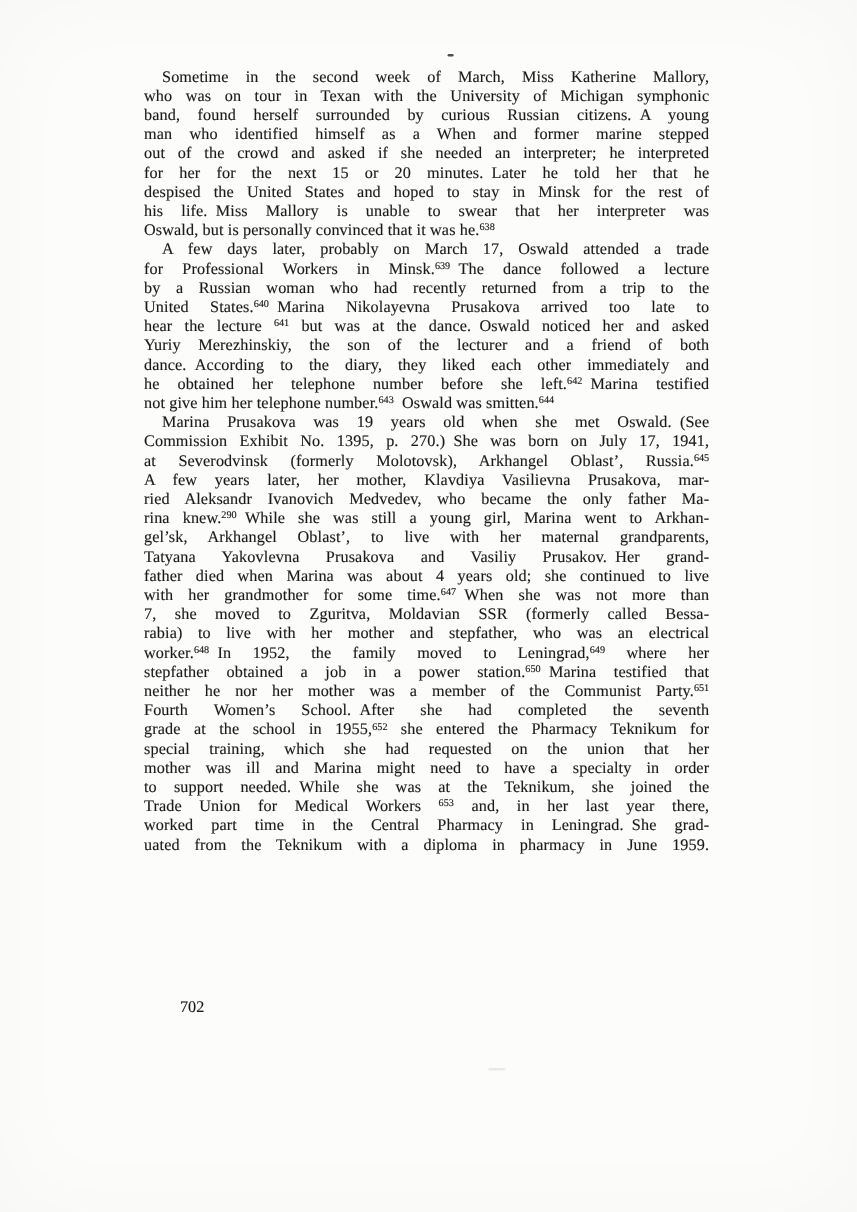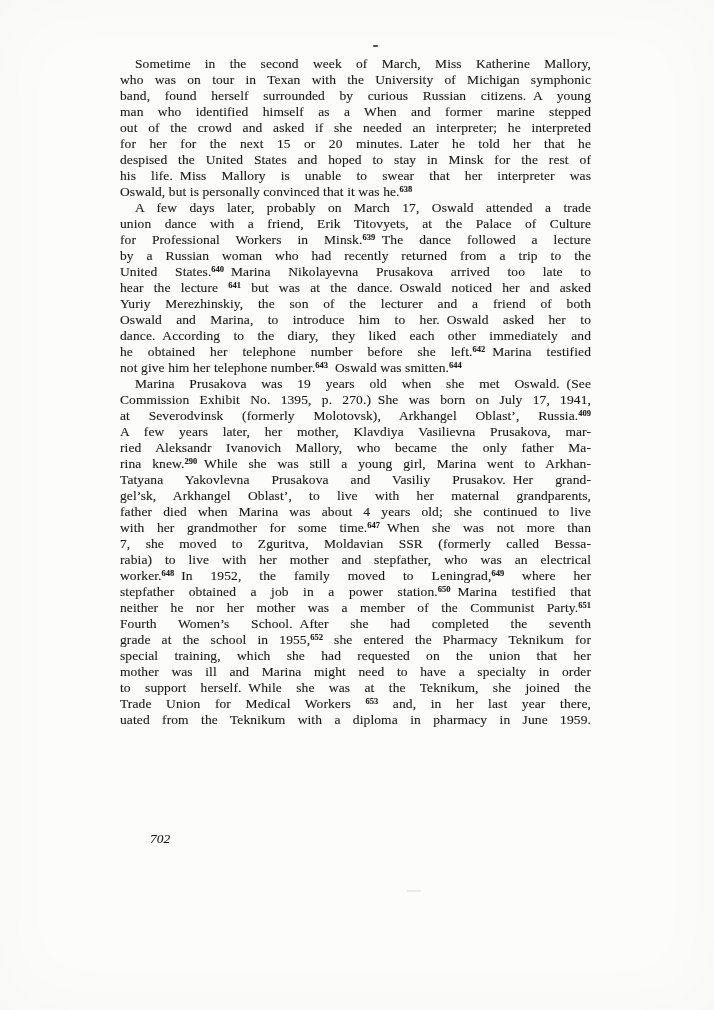--- a/index.html
+++ b/index.html
@@ -45,34 +45,33 @@
   
   .line.fill::after {
     content: "";
     display: inline-block;
     width: 100%;
     height: 0;
   }
   .line.first { text-indent: 15px; }
   sup {
     font-size: 8.5px;
-    font-weight: bold;
+    font-weight: normal;
     line-height: 0;
     vertical-align: baseline;
     position: relative;
     top: -4.5px;
     letter-spacing: 0;
   }
   .page-number {
     position: absolute;
     left: 150px;
     top: 831px;
     font-size: 13.5px;
     line-height: 16px;
-    font-style: italic;
     -webkit-text-stroke: 0.2px rgba(20,20,20,0.55);
   }
   .artifact-dash {
     position: absolute;
     left: 373px;
     top: 45px;
     width: 5px;
     height: 2px;
     background: #4f4f4f;
     border-radius: 1px;
@@ -99,53 +98,52 @@
         <div class="line fill">band, found herself surrounded by curious Russian citizens. A young</div>
         <div class="line fill">man who identified himself as a When and former marine stepped</div>
         <div class="line fill">out of the crowd and asked if she needed an interpreter; he interpreted</div>
         <div class="line fill">for her for the next 15 or 20 minutes. Later he told her that he</div>
         <div class="line fill">despised the United States and hoped to stay in Minsk for the rest of</div>
         <div class="line fill">his life. Miss Mallory is unable to swear that her interpreter was</div>
         <div class="line">Oswald, but is personally convinced that it was he.<sup>638</sup></div>
       </div>
       <div class="para">
         <div class="line first fill">A few days later, probably on March 17, Oswald attended a trade</div>
-        <div class="line fill">union dance with a friend, Erik Titovyets, at the Palace of Culture</div>
         <div class="line fill">for Professional Workers in Minsk.<sup>639</sup> The dance followed a lecture</div>
         <div class="line fill">by a Russian woman who had recently returned from a trip to the</div>
         <div class="line fill">United States.<sup>640</sup> Marina Nikolayevna Prusakova arrived too late to</div>
         <div class="line fill">hear the lecture <sup>641</sup> but was at the dance. Oswald noticed her and asked</div>
         <div class="line fill">Yuriy Merezhinskiy, the son of the lecturer and a friend of both</div>
-        <div class="line fill">Oswald and Marina, to introduce him to her. Oswald asked her to</div>
         <div class="line fill">dance. According to the diary, they liked each other immediately and</div>
         <div class="line fill">he obtained her telephone number before she left.<sup>642</sup> Marina testified</div>
         <div class="line">not give him her telephone number.<sup>643</sup> Oswald was smitten.<sup>644</sup></div>
       </div>
       <div class="para">
         <div class="line first fill">Marina Prusakova was 19 years old when she met Oswald. (See</div>
         <div class="line fill">Commission Exhibit No. 1395, p. 270.) She was born on July 17, 1941,</div>
-        <div class="line fill">at Severodvinsk (formerly Molotovsk), Arkhangel Oblast’, Russia.<sup>409</sup></div>
+        <div class="line fill">at Severodvinsk (formerly Molotovsk), Arkhangel Oblast’, Russia.<sup>645</sup></div>
         <div class="line fill">A few years later, her mother, Klavdiya Vasilievna Prusakova, mar-</div>
-        <div class="line fill">ried Aleksandr Ivanovich Mallory, who became the only father Ma-</div>
+        <div class="line fill">ried Aleksandr Ivanovich Medvedev, who became the only father Ma-</div>
         <div class="line fill">rina knew.<sup>290</sup> While she was still a young girl, Marina went to Arkhan-</div>
+        <div class="line fill">gel’sk, Arkhangel Oblast’, to live with her maternal grandparents,</div>
         <div class="line fill">Tatyana Yakovlevna Prusakova and Vasiliy Prusakov. Her grand-</div>
-        <div class="line fill">gel’sk, Arkhangel Oblast’, to live with her maternal grandparents,</div>
         <div class="line fill">father died when Marina was about 4 years old; she continued to live</div>
         <div class="line fill">with her grandmother for some time.<sup>647</sup> When she was not more than</div>
         <div class="line fill">7, she moved to Zguritva, Moldavian SSR (formerly called Bessa-</div>
         <div class="line fill">rabia) to live with her mother and stepfather, who was an electrical</div>
         <div class="line fill">worker.<sup>648</sup> In 1952, the family moved to Leningrad,<sup>649</sup> where her</div>
         <div class="line fill">stepfather obtained a job in a power station.<sup>650</sup> Marina testified that</div>
         <div class="line fill">neither he nor her mother was a member of the Communist Party.<sup>651</sup></div>
       </div>
       <div class="para">
         <div class="line fill">Fourth Women’s School. After she had completed the seventh</div>
         <div class="line fill">grade at the school in 1955,<sup>652</sup> she entered the Pharmacy Teknikum for</div>
         <div class="line fill">special training, which she had requested on the union that her</div>
         <div class="line fill">mother was ill and Marina might need to have a specialty in order</div>
-        <div class="line fill">to support herself. While she was at the Teknikum, she joined the</div>
+        <div class="line fill">to support needed. While she was at the Teknikum, she joined the</div>
         <div class="line fill">Trade Union for Medical Workers <sup>653</sup> and, in her last year there,</div>
+        <div class="line fill">worked part time in the Central Pharmacy in Leningrad. She grad-</div>
         <div class="line fill">uated from the Teknikum with a diploma in pharmacy in June 1959.</div>
       </div>
     </div>
   <div class="page-number">702</div>
   <div class="artifact-smudge"></div>
 </div>
 
 </body></html>

